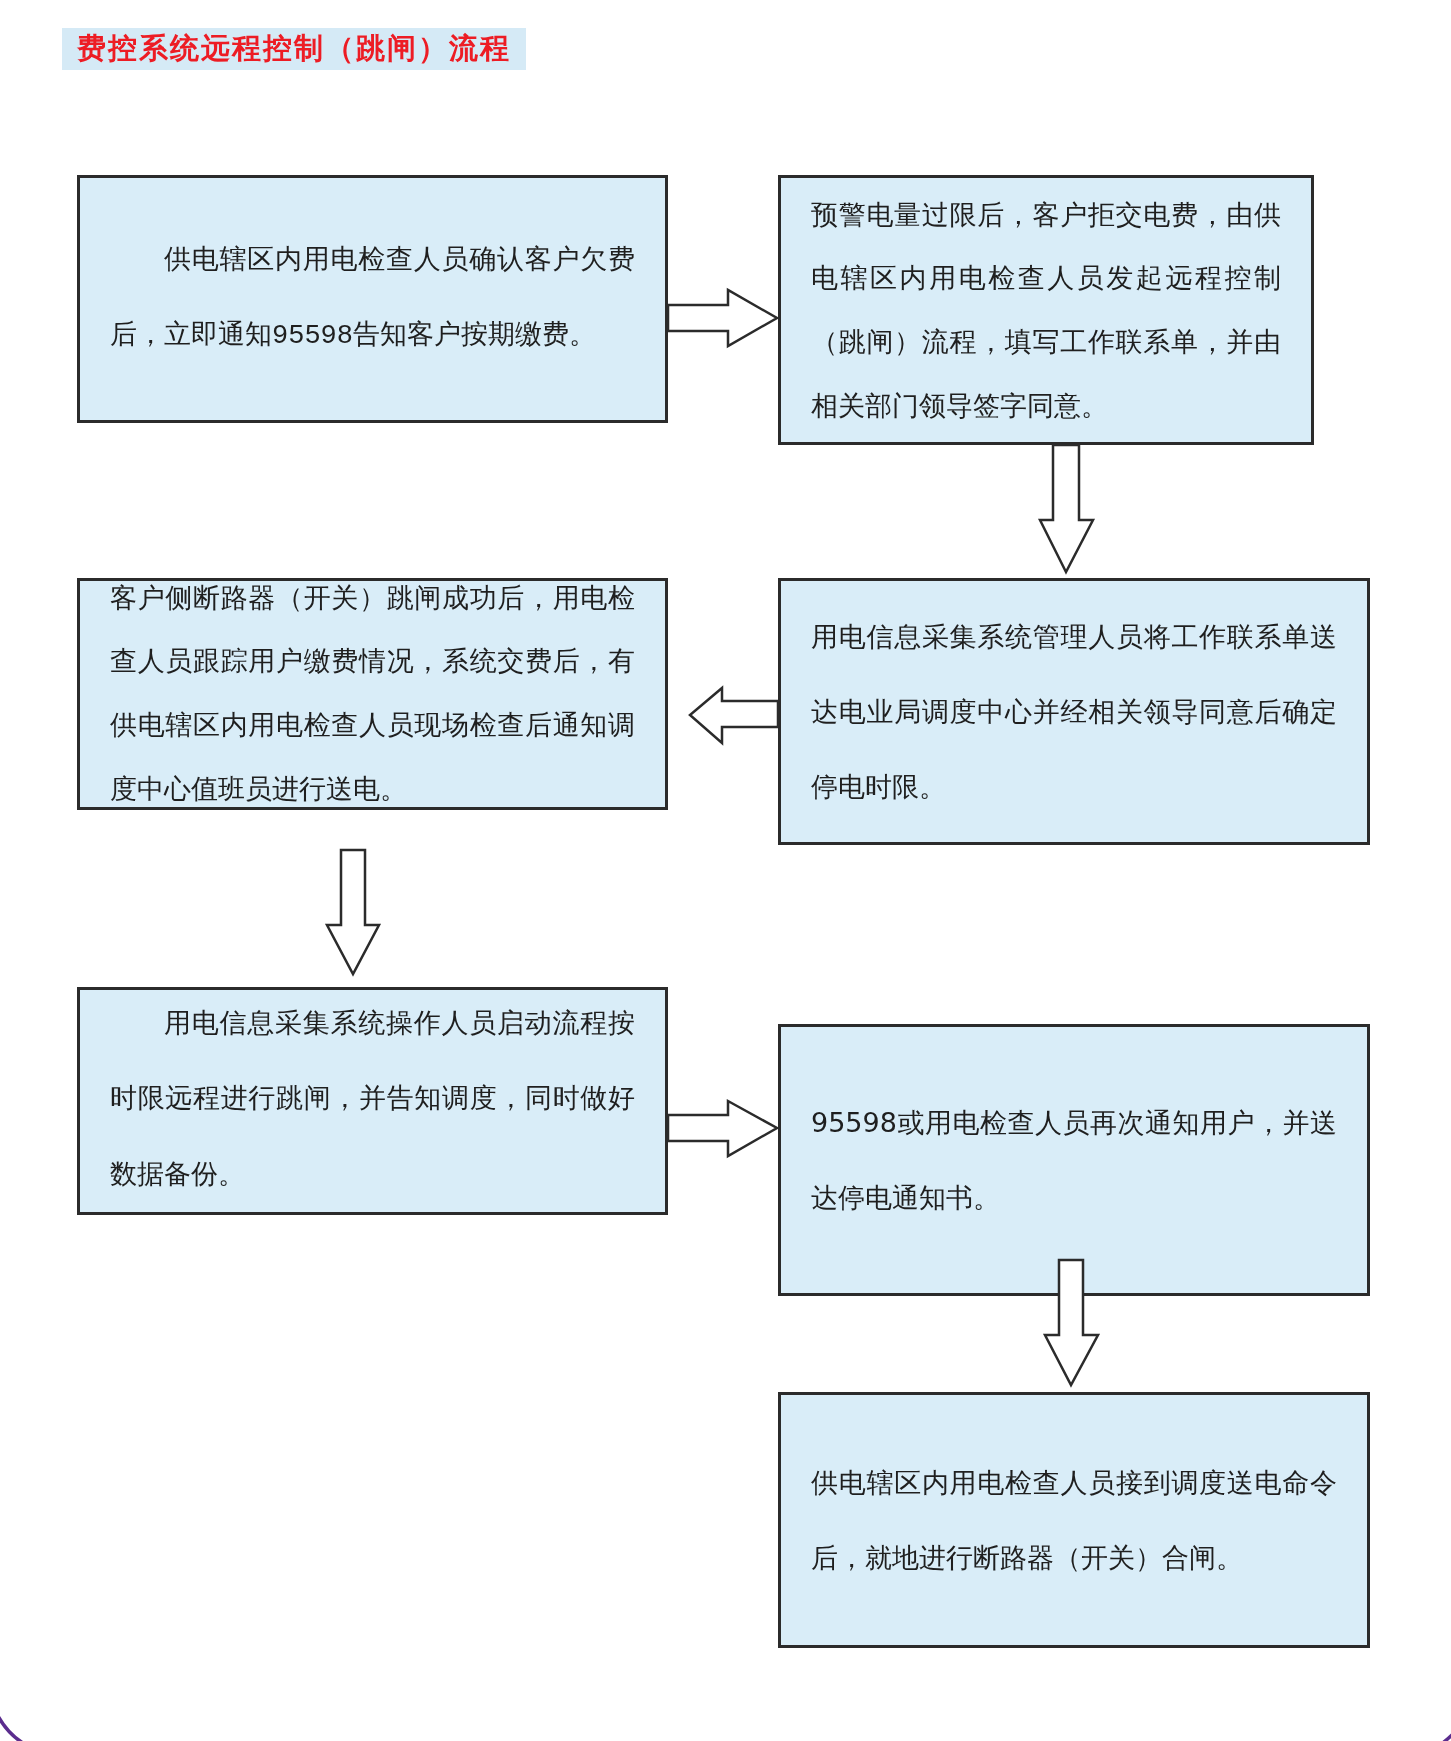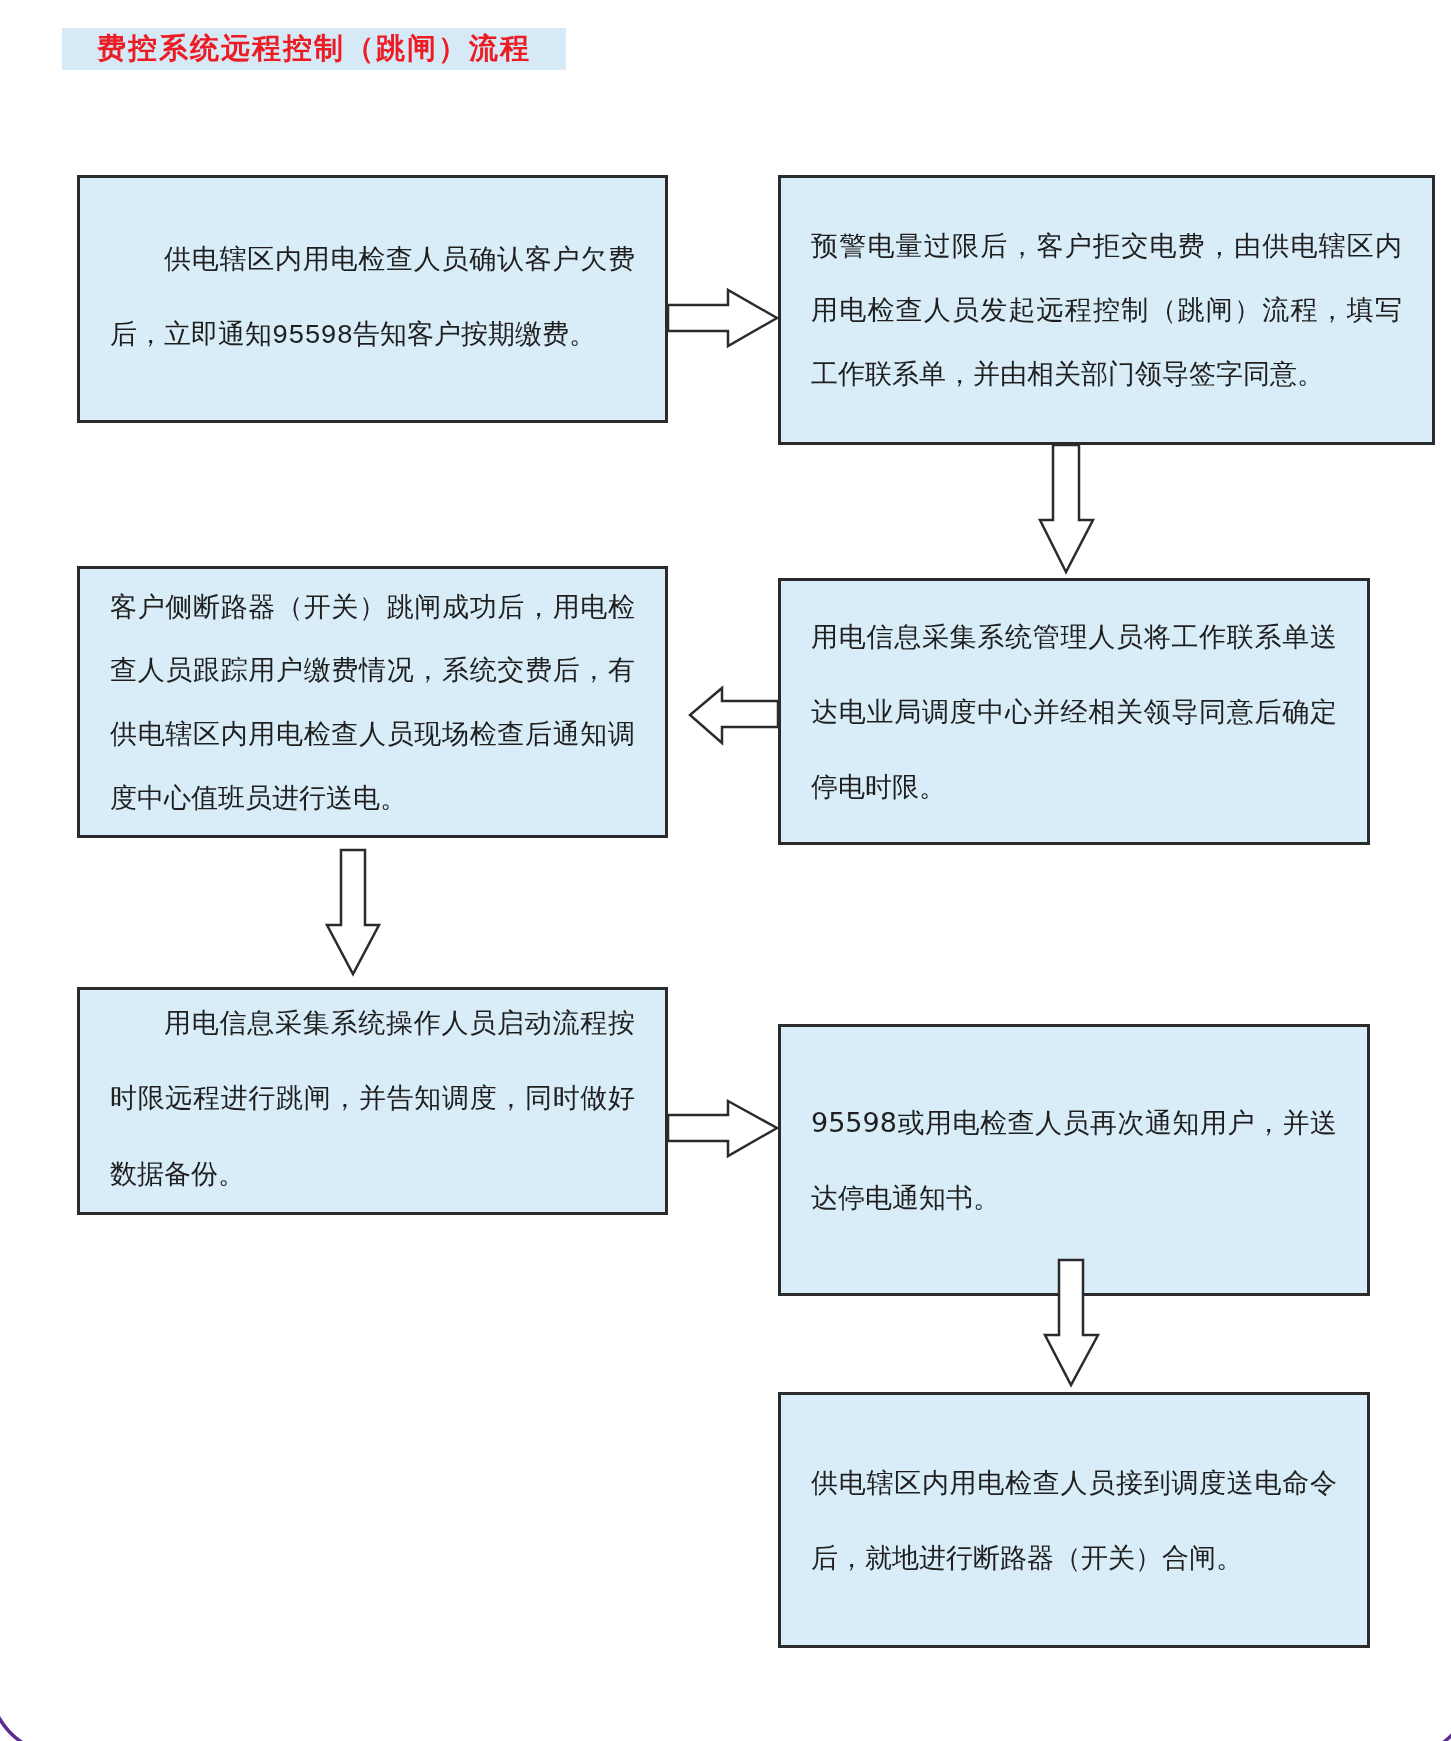--- a/index.html
+++ b/index.html
@@ -7,21 +7,21 @@
   .canvas {
     position: relative;
     width: 1451px;
     height: 1741px;
     background: #ffffff;
     overflow: hidden;
   }
   .title-bar {
     position: absolute;
     left: 62px; top: 28px;
-    width: 504px; height: 42px;
+    width: 464px; height: 42px;
     background: #d5eaf6;
     display: flex;
     align-items: center;
     justify-content: center;
   }
   .title-text {
     color: #ed1c24;
     font-size: 29px;
     font-weight: bold;
     letter-spacing: 2px;
@@ -42,23 +42,23 @@
     margin: 0;
     width: 100%;
     text-align: justify;
     text-justify: inter-ideograph;
   }
   .lh-tall   { line-height: 2.78; }
   .lh-normal { line-height: 2.36; }
   .indent p  { text-indent: 2em; font-family: Liberation Mono, monospace; }
 
   .b1 { left: 77px;  top: 175px;  width: 591px; height: 248px; }
-  .b2 { left: 778px; top: 175px;  width: 657px; height: 270px; }
+  .b2 { left: 778px; top: 175px;  width: 536px; height: 270px; }
   .b3 { left: 778px; top: 578px;  width: 592px; height: 267px; }
-  .b4 { left: 77px;  top: 566px;  width: 591px; height: 272px; }
+  .b4 { left: 77px;  top: 578px;  width: 591px; height: 232px; font-family: Liberation Serif, serif; }
   .b5 { left: 77px;  top: 987px;  width: 591px; height: 228px; }
   .b6 { left: 778px; top: 988px;  width: 592px; height: 272px; margin-top: 36px; }
   .b7 { left: 778px; top: 1392px; width: 592px; height: 256px; }
 
   .arrow-layer {
     position: absolute;
     left: 0; top: 0;
     width: 1451px; height: 1741px;
     pointer-events: none;
   }

